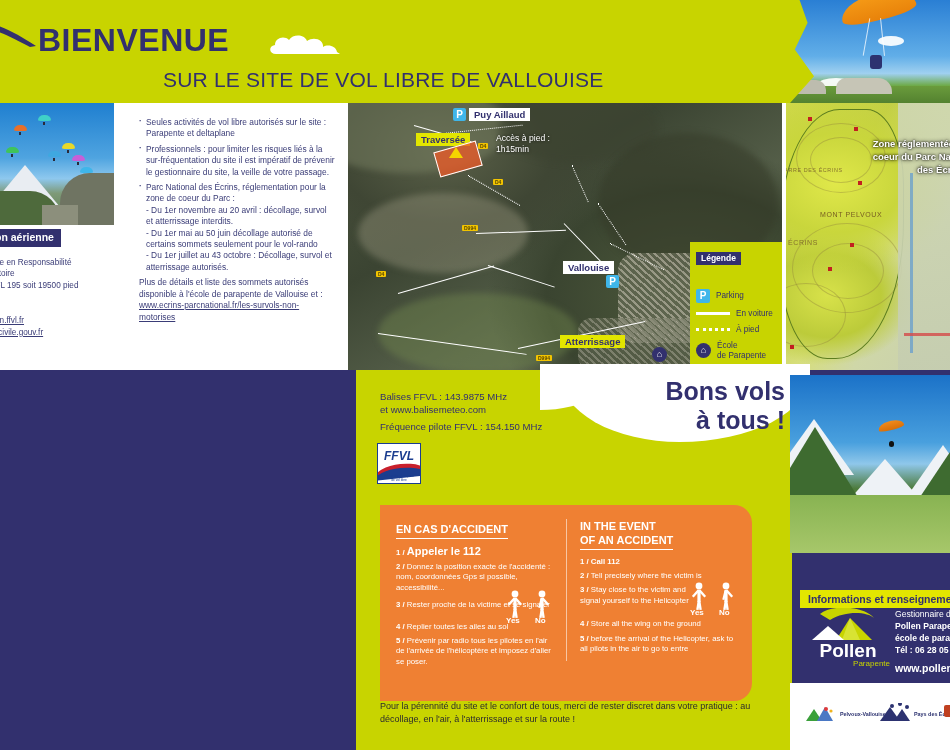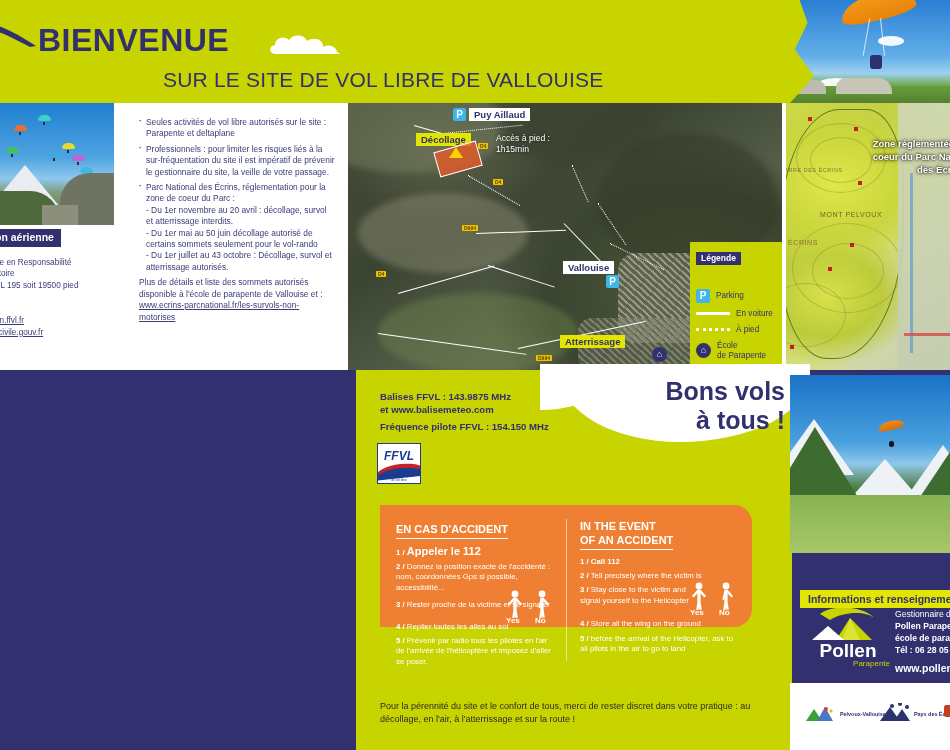--- a/index.html
+++ b/index.html
@@ -406,21 +406,21 @@
     font-size: 8.4px;
     line-height: 11.6px;
   }
   .bot-col li { list-style: none; position: relative; padding-left: 7px; margin-bottom: 3px; }
   .bot-col li::before { content: "·"; position: absolute; left: 0; top: -1px; font-weight: bold; }
 
   .ffvl-line {
     position: absolute;
     color: #32306e;
     font-size: 9.6px;
-    font-weight: bold;
+    font-weight: normal;
     line-height: 13px;
     z-index: 6;
   }
   .bons-vols {
     position: absolute;
     left: 590px; top: 377px;
     width: 195px;
     color: #32306e;
     font-size: 25px;
     font-weight: bold;
@@ -479,21 +479,21 @@
     color: #32306e;
     font-size: 8.2px;
     line-height: 11.4px;
     z-index: 6;
   }
 
   
   .accident-panel {
     position: absolute;
     left: 380px; top: 505px;
-    width: 372px; height: 122px;
+    width: 372px; height: 196px;
     background: #ef8033;
     border-radius: 0 18px 18px 0;
     z-index: 6;
   }
   .acc-col { position: absolute; color: #ffffff; }
   .acc-title {
     font-size: 11px;
     font-weight: bold;
     border-bottom: 1.2px solid #ffffff;
     display: inline-block;
@@ -735,21 +735,21 @@
 
       <div class="road-chip" style="left:130px; top:40px;">D4</div>
       <div class="road-chip" style="left:145px; top:76px;">D4</div>
       <div class="road-chip" style="left:114px; top:122px;">D994</div>
       <div class="road-chip" style="left:28px; top:168px;">D4</div>
       <div class="road-chip" style="left:188px; top:252px;">D994</div>
 
       <div class="map-p" style="left:105px; top:5px;">P</div>
       <div class="map-tag-white" style="left:121px; top:5px;">Puy Aillaud</div>
 
-      <div class="map-tag" style="left:68px; top:30px;">Décollage</div>
+      <div class="map-tag" style="left:68px; top:30px;">Traversée</div>
       <div class="takeoff-zone" style="left:88px; top:43px; width:44px; height:26px;"></div>
       <div class="takeoff-tri" style="left:101px; top:44px;"></div>
 
       <div class="map-note" style="left:148px; top:30px;">
         <div>Accès à pied :</div>
         <div>1h15min</div>
       </div>
 
       <div class="map-tag-white" style="left:215px; top:158px;">Vallouise</div>
       <div class="map-p" style="left:258px; top:172px;">P</div>
@@ -916,21 +916,21 @@
     <div class="acc-col" style="left:200px; top:14px; width:160px;">
       <div class="acc-title">
         <span>IN THE EVENT</span><br>
         <span>OF AN ACCIDENT</span>
       </div>
       <div class="acc-list">
         <p><span class="acc-num">1 /</span> <span style="font-weight:bold;">Call 112</span></p>
         <p><span class="acc-num">2 /</span> <span>Tell precisely where the victim is</span></p>
         <p style="width:120px;"><span class="acc-num">3 /</span> <span>Stay close to the victim and signal yourself to the Helicopter</span></p>
         <p style="margin-top:13px;"><span class="acc-num">4 /</span> <span>Store all the wing on the ground</span></p>
-        <p><span class="acc-num">5 /</span> <span>before the arrival of the Helicopter, ask to all pilots in the air to go to land</span></p>
+        <p><span class="acc-num">5 /</span> <span>before the arrival of the Helicopter, ask to all pilots in the air to go to entre</span></p>
       </div>
     </div>
 
     <svg class="stick" style="left:308px; top:76px;" width="22" height="30" viewBox="0 0 22 30">
       <circle cx="11" cy="5" r="3.4" fill="#fff"></circle>
       <rect x="9.4" y="9" width="3.2" height="12" fill="#fff"></rect>
       <rect x="9.6" y="20" width="2.4" height="9" fill="#fff" transform="rotate(9 10.8 20)"></rect>
       <rect x="10" y="20" width="2.4" height="9" fill="#fff" transform="rotate(-9 11.2 20)"></rect>
       <rect x="9.6" y="9" width="2.4" height="9" fill="#fff" transform="rotate(42 10.8 9)"></rect>
       <rect x="10" y="9" width="2.4" height="9" fill="#fff" transform="rotate(-42 11.2 9)"></rect>

